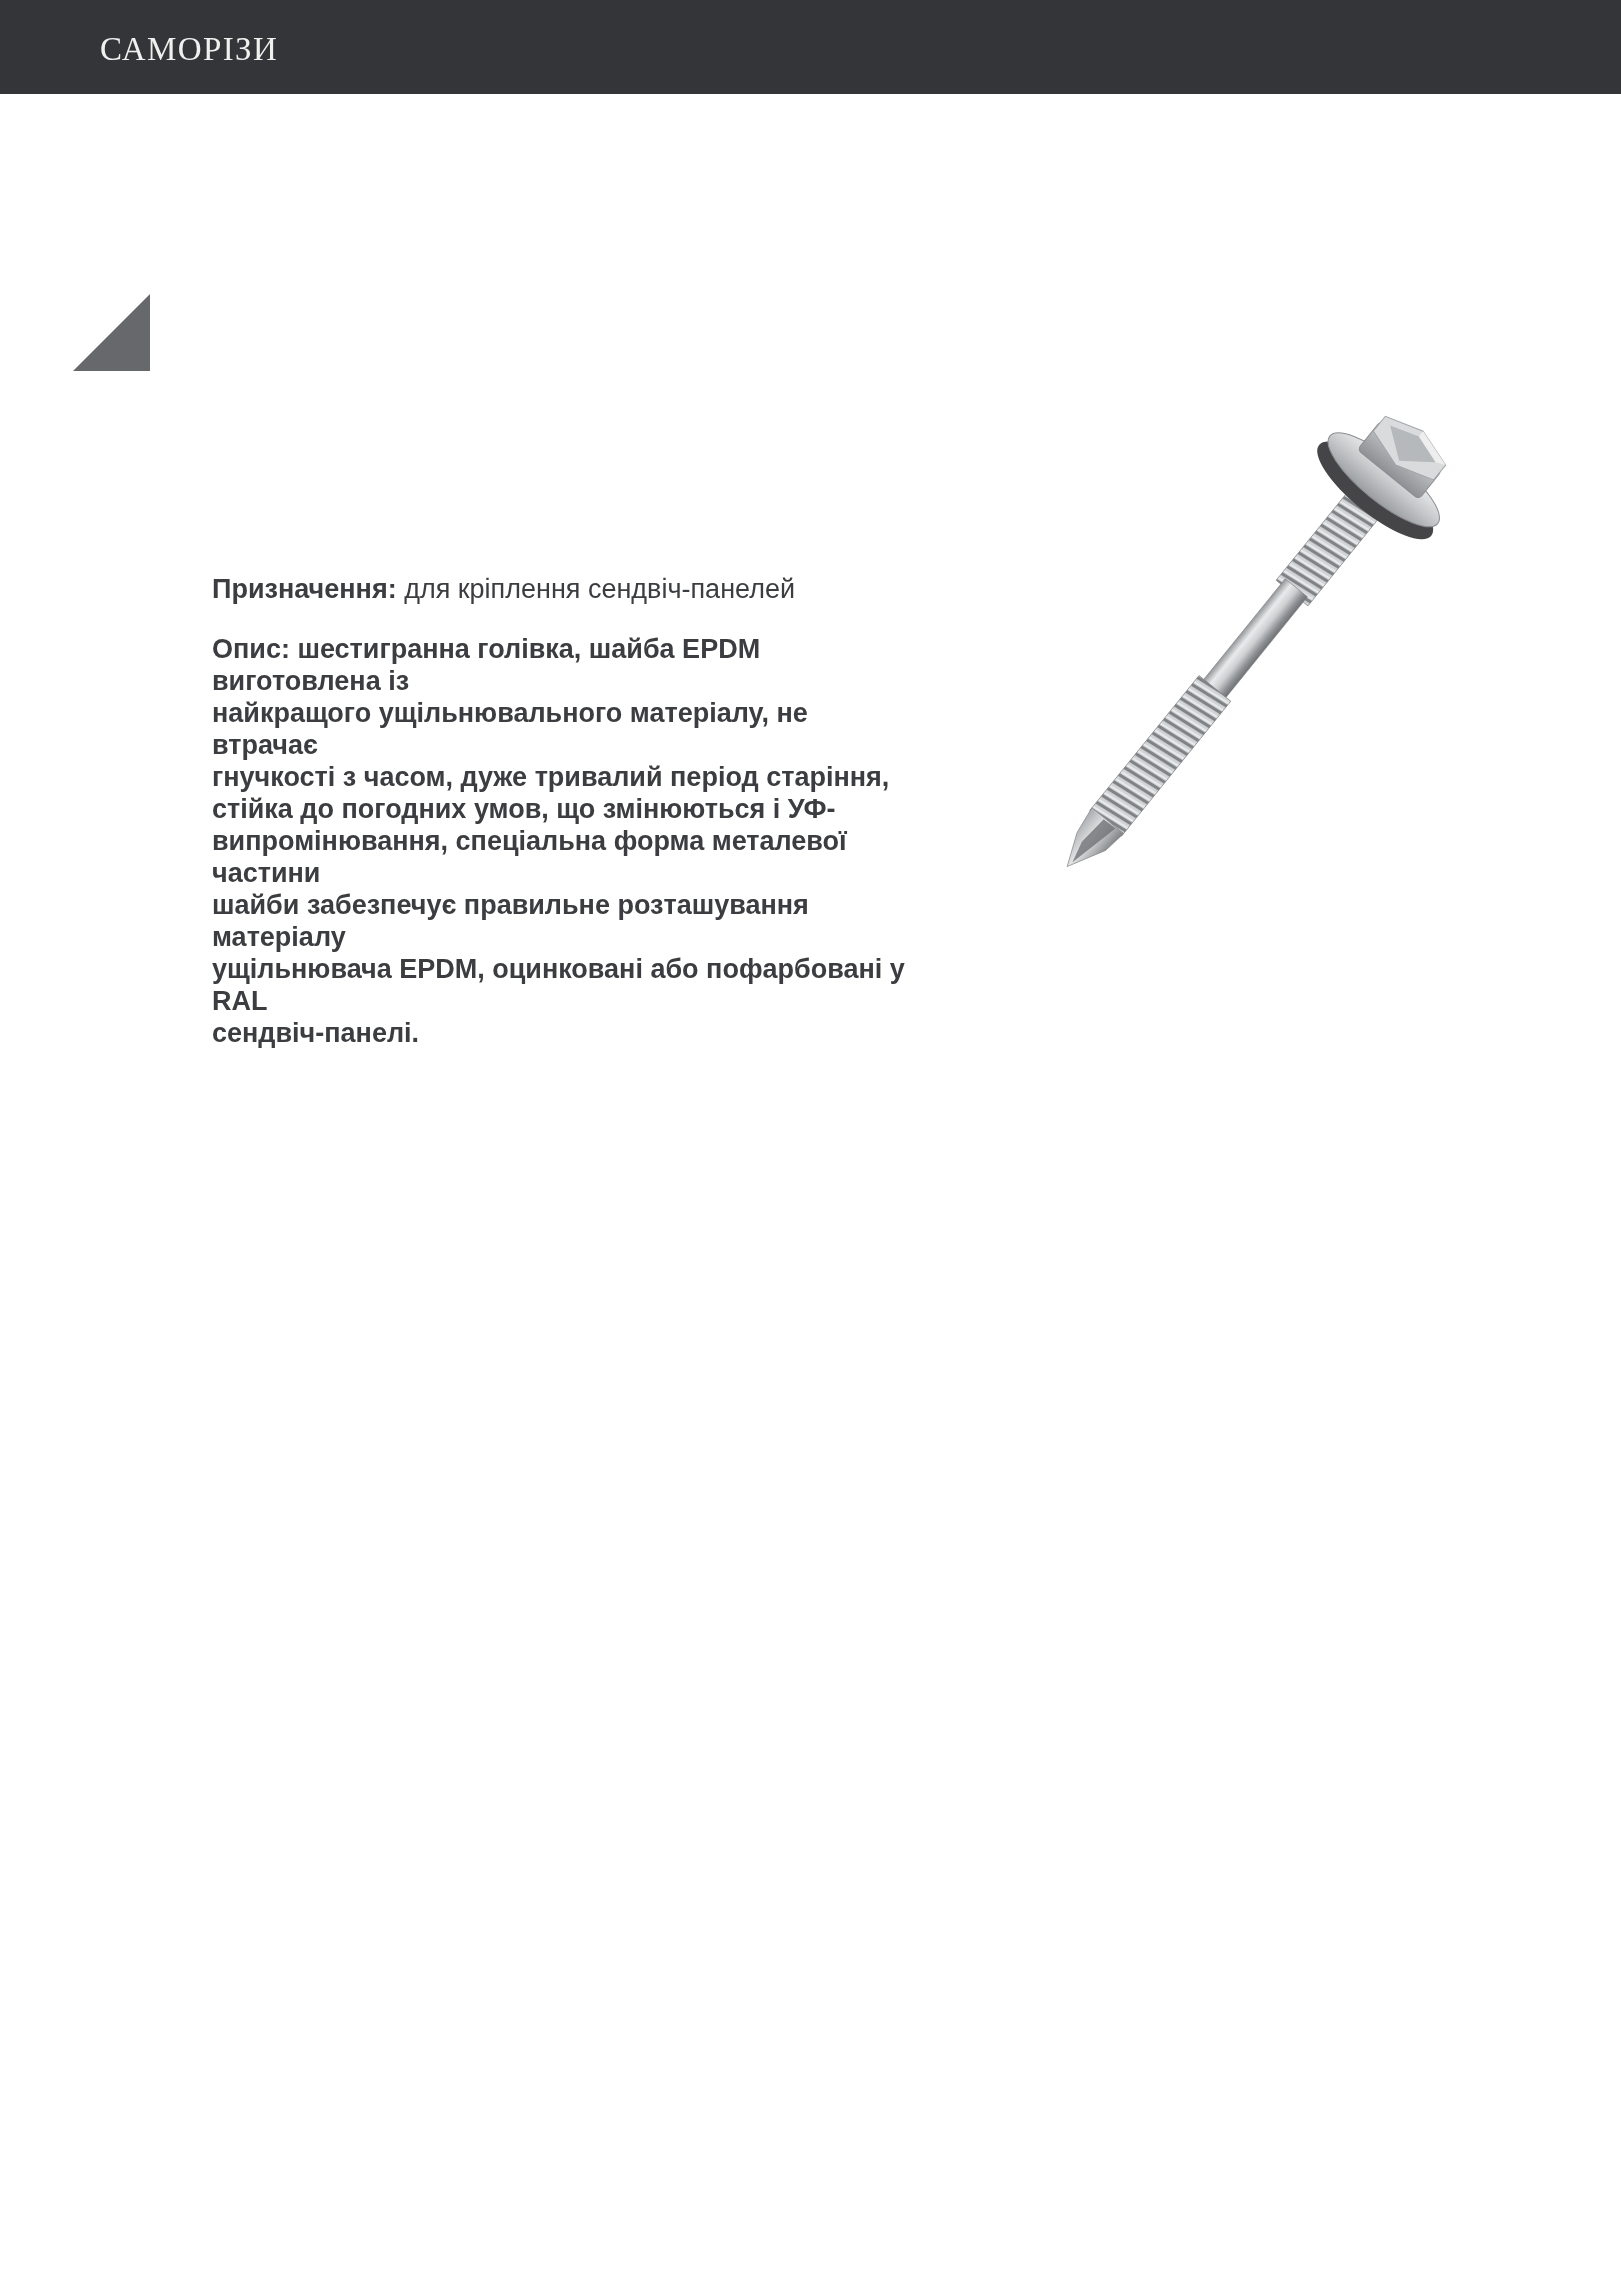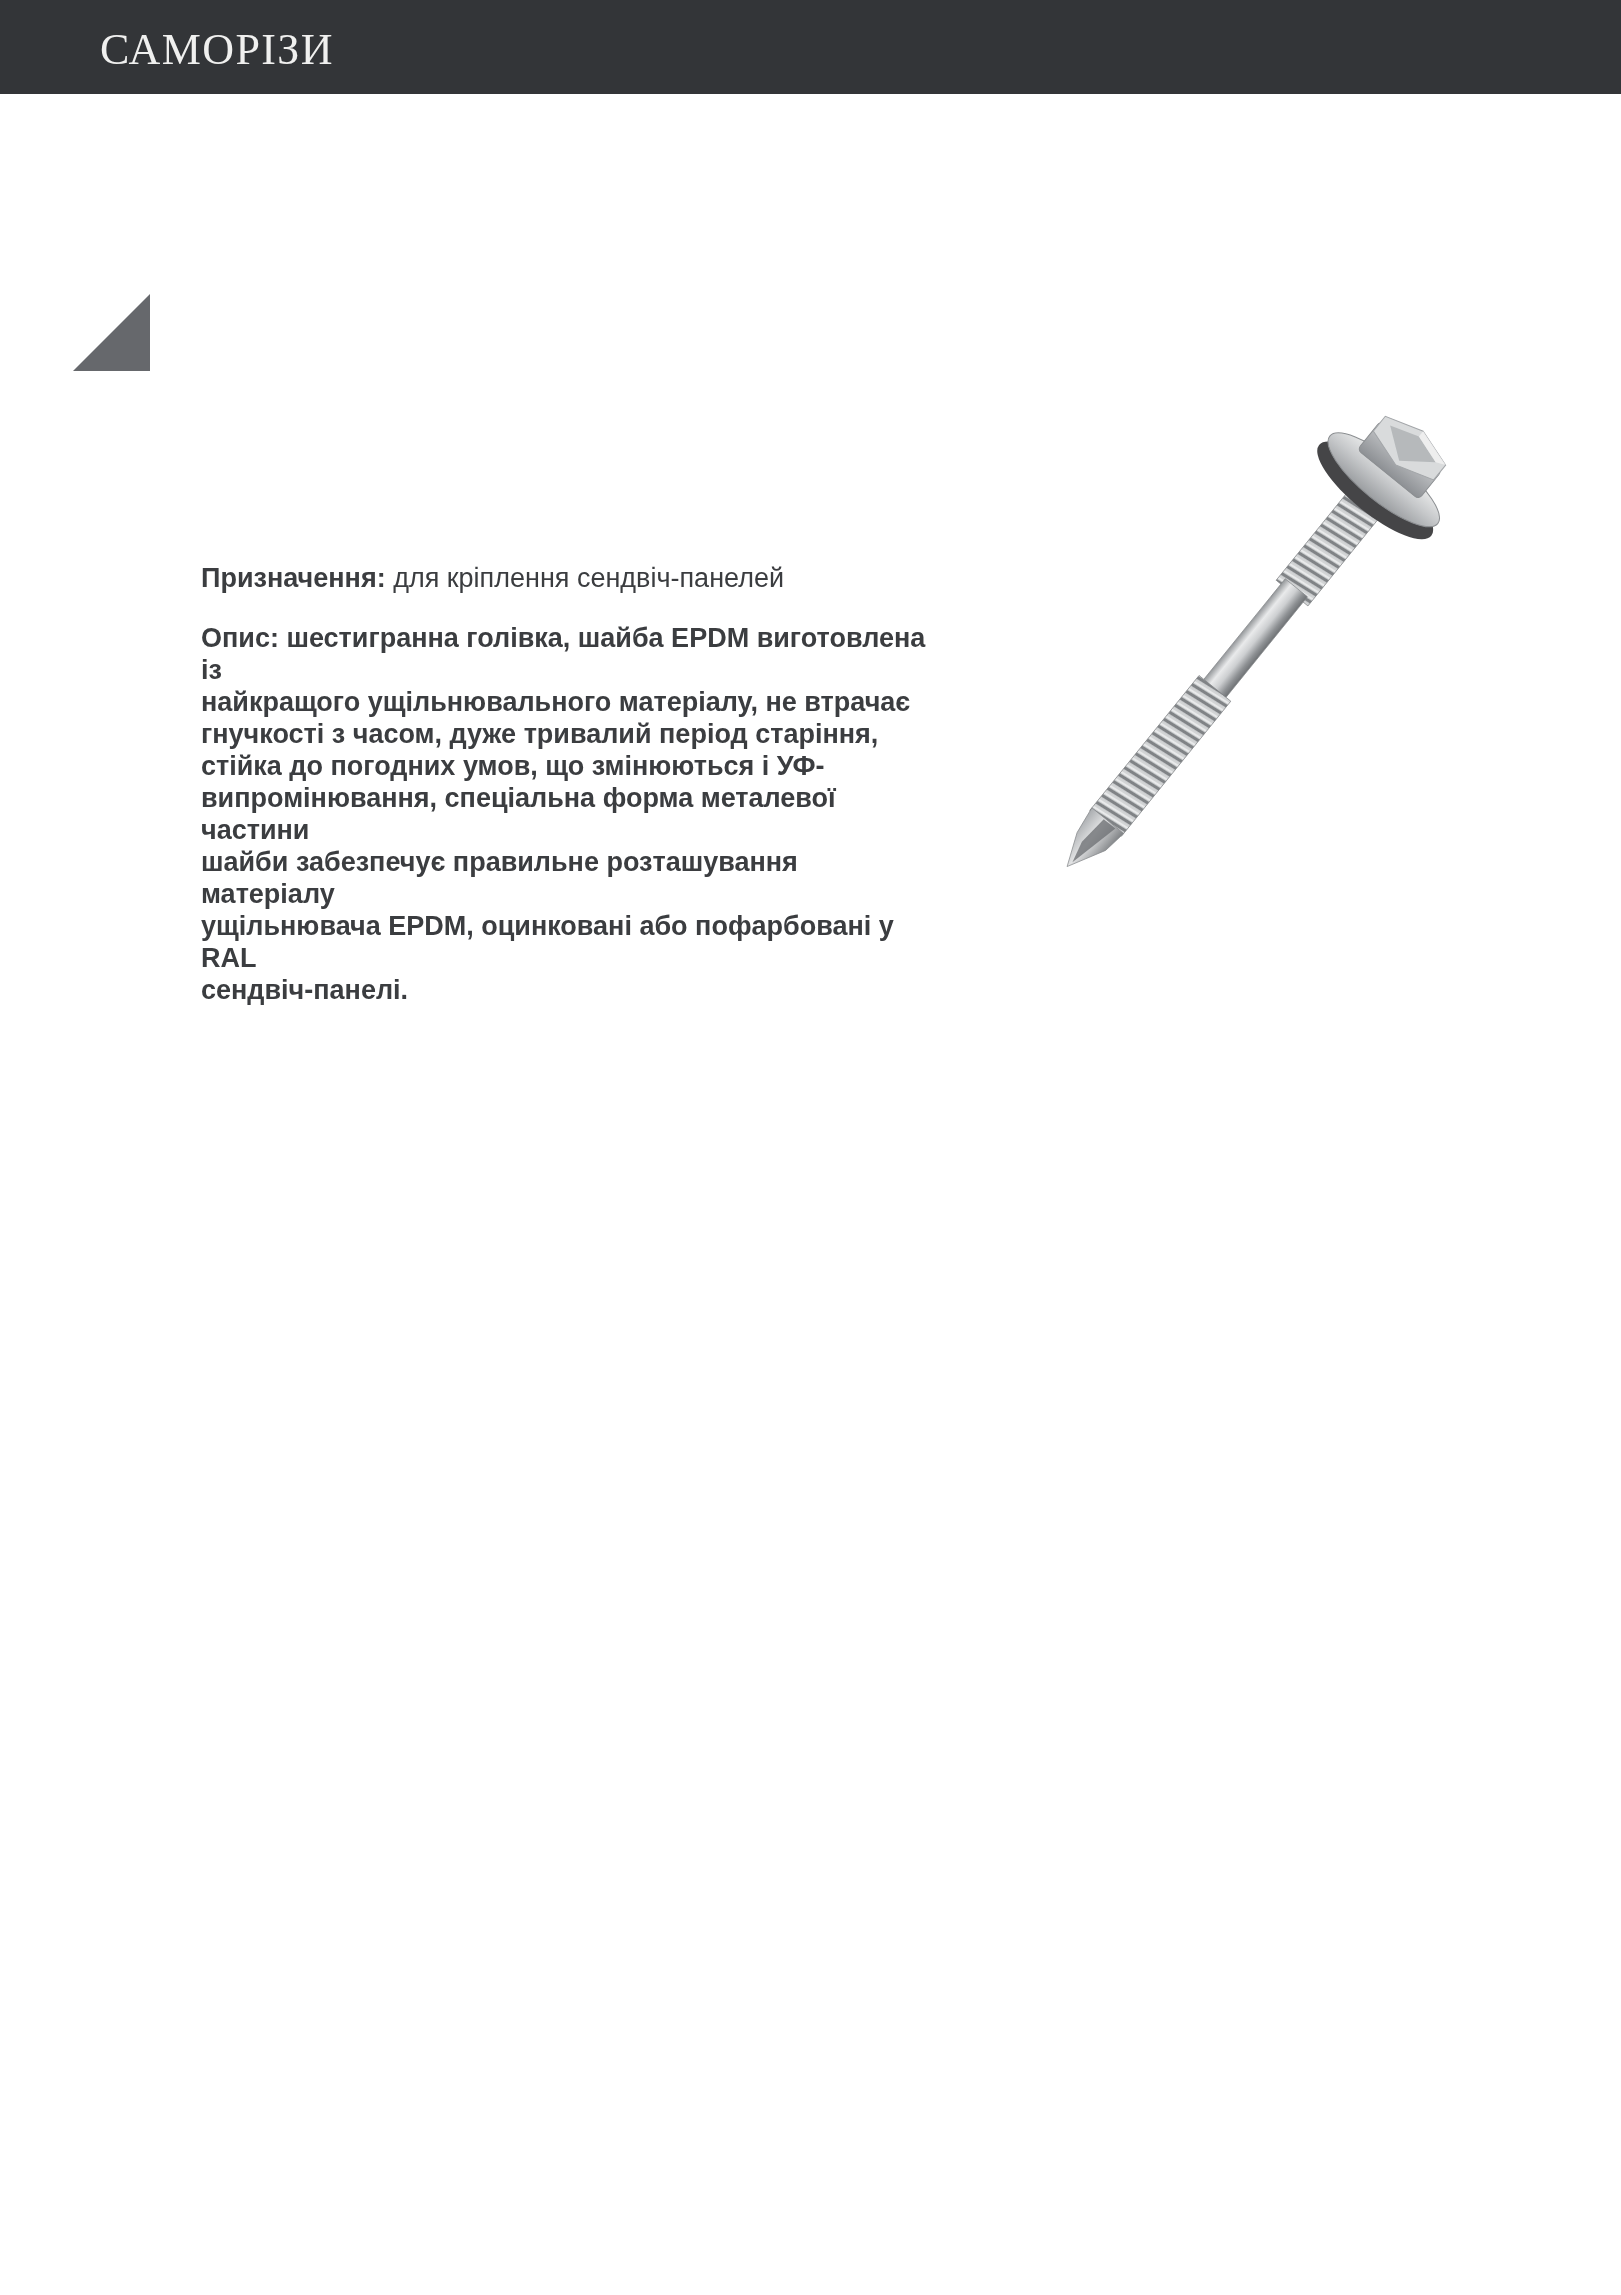--- a/index.html
+++ b/index.html
@@ -14,21 +14,21 @@
 
   
   .header-bar {
     position: absolute; left: 0; top: 0;
     width: 1622px; height: 94px;
     background: #333538;
     display: flex; align-items: center;
   }
   .header-title {
     font-family: "Liberation Serif", serif;
-    font-size: 44px;
+    font-size: 33px;
     font-weight: 400;
     letter-spacing: 1.4px;
     color: #f0f0ef;
     margin-left: 100px;
     padding-top: 4.1px;
   }
 
   
   .marker-triangle {
     position: absolute; left: 73px; top: 294px;
@@ -52,21 +52,21 @@
   }
 
   
   .body-copy {
     position: absolute; left: 199px; top: 560px;
     width: 732px;
     font-size: 27px;
     line-height: 32px;
     color: #3b3d40;
   }
-  .body-copy p { margin: 2px; }
+  .body-copy p { margin: 13px; }
   .para-purpose { margin-bottom: 28px !important; }
   .label-bold { font-weight: 700; }
   .pre-wrap { white-space: pre-line; font-weight: bold; }
 
   
   .product-image {
     position: absolute; left: 954px; top: 375px;
     width: 545px; height: 572px;
   }
 </style>

